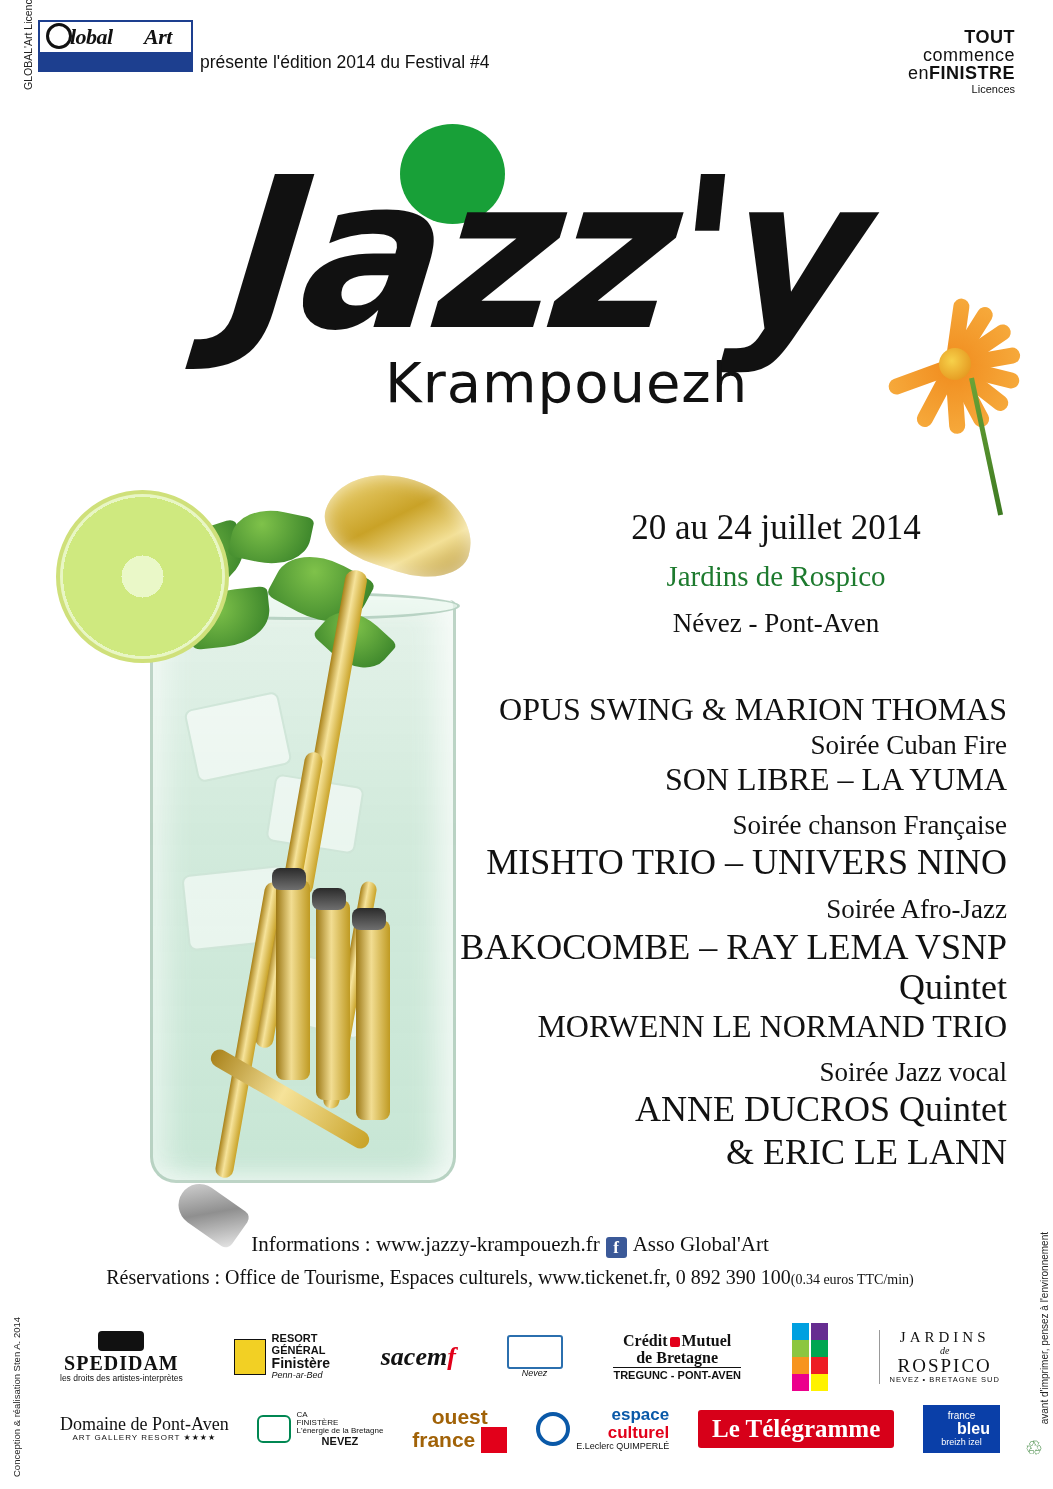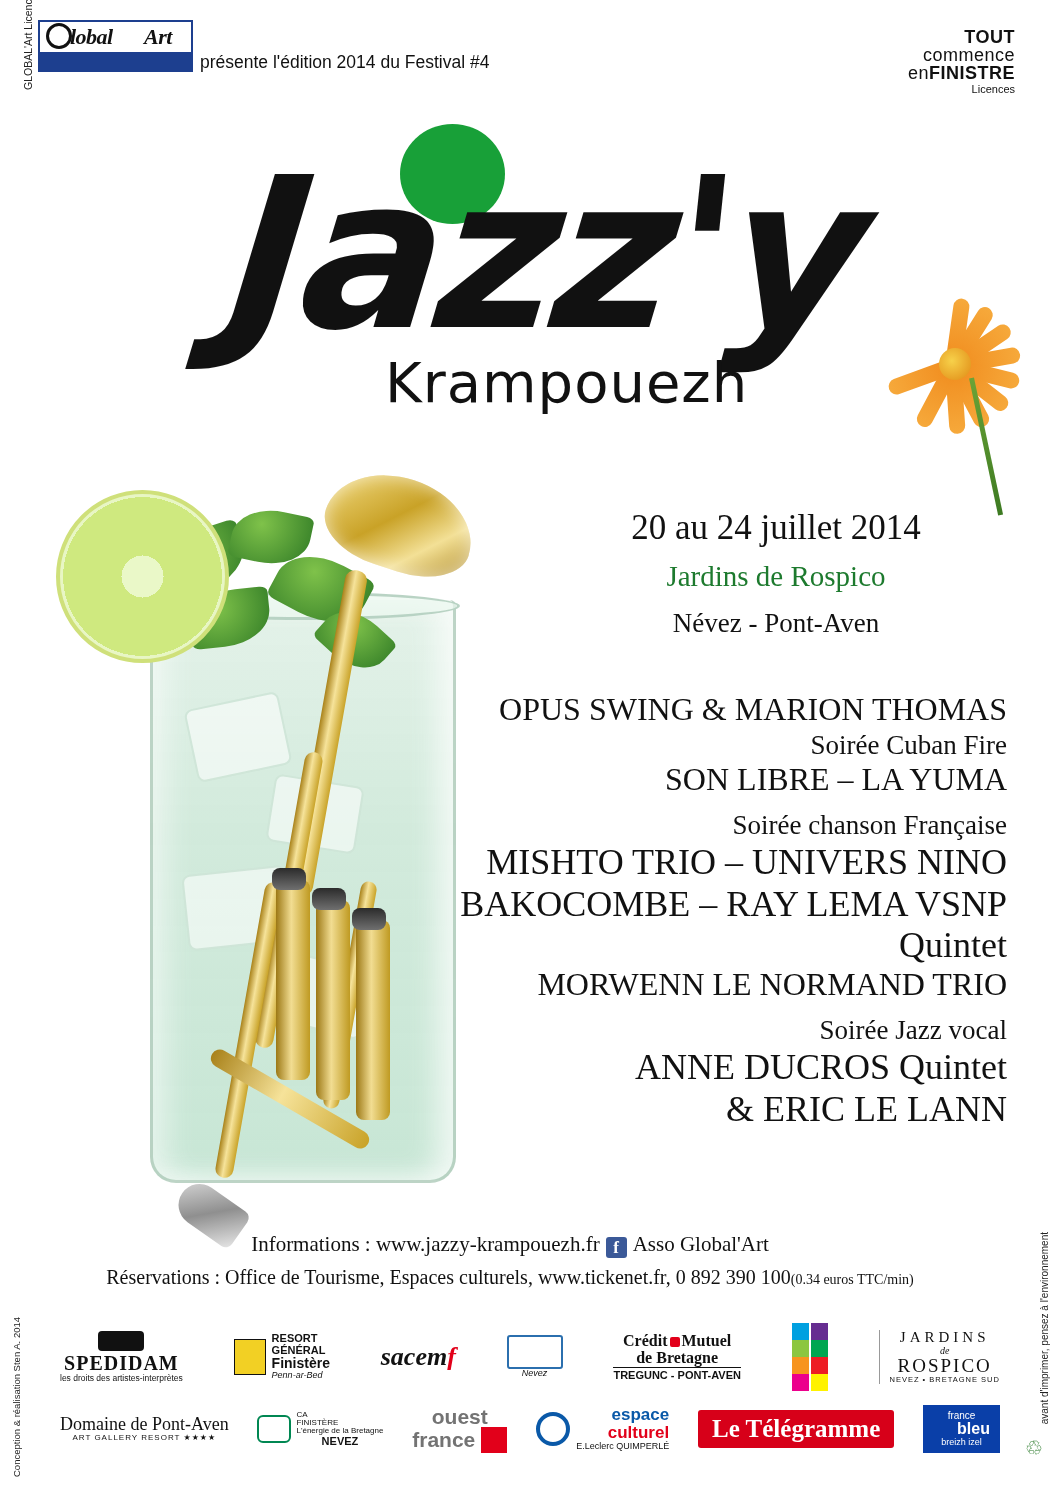--- a/index.html
+++ b/index.html
@@ -393,21 +393,21 @@
   .lg-domaine { text-align:center; }
   .lg-domaine .t1 { font-family:"Liberation Serif",serif; font-size: 18px; }
   .lg-domaine .t2 { font-size: 8px; letter-spacing: 1px; }
 
   .lg-ca { display:flex; align-items:center; gap:5px;}
   .lg-ca .bubble { width: 30px; height: 24px; background:#fff; border:2px solid #008752; border-radius: 6px;}
   .lg-ca .txt { font-size: 8px; text-align:left;}
   .lg-ca .nevez { font-size: 11px; font-weight: bold; text-align:center;}
 
   .lg-ouest { background:#fff; }
-  .lg-ouest .t1 { font-family:"Liberation Sans",sans-serif; font-weight:bold; font-size: 21px; color:#737373; line-height:1;}
+  .lg-ouest .t1 { font-family:"Liberation Sans",sans-serif; font-weight:bold; font-size: 21px; color:#a16207; line-height:1;}
   .lg-ouest .bar { display:inline-block; width:26px;height:26px;background:#e2001a; margin-left:6px; vertical-align:-6px;}
 
   .lg-espace { display:flex; align-items:center; gap:6px;}
   .lg-espace .ring { width:26px;height:26px;border:4px solid #0a59a8;border-radius:50%;}
   .lg-espace .txt { text-align:right; }
   .lg-espace .t1 { font-size:17px; font-weight:bold; color:#0a59a8;}
   .lg-espace .t2 { font-size:17px; font-weight:bold; color:#e2001a;}
   .lg-espace .t3 { font-size:9px; }
 
   .lg-tele { background:#d70019; color:#fff; padding:6px 14px; border-radius:3px;
@@ -506,20 +506,21 @@
   <div class="dates">20 au 24 juillet 2014</div>
   <div class="venue">Jardins de Rospico</div>
   <div class="city">Névez - Pont-Aven</div>
 
   <div class="lineup">
     <div class="row big">OPUS SWING &amp; MARION THOMAS</div>
     <div class="row soiree">Soirée Cuban Fire</div>
     <div class="row big">SON LIBRE – LA YUMA</div>
     <div class="row soiree spaced">Soirée chanson Française</div>
     <div class="row xbig">MISHTO TRIO – UNIVERS NINO</div>
+    <div class="row soiree spaced">Soirée Afro-Jazz</div>
     <div class="row xbig">BAKOCOMBE – RAY LEMA VSNP Quintet</div>
     <div class="row big">MORWENN LE NORMAND TRIO</div>
     <div class="row soiree spaced">Soirée Jazz vocal</div>
     <div class="row xbig">ANNE DUCROS Quintet</div>
     <div class="row xbig">&amp; ERIC LE LANN</div>
   </div>
 
   <div class="infos">
     <span>Informations : </span><span>www.jazzy-krampouezh.fr</span><span class="fb-badge">f</span><span>Asso Global'Art</span>
   </div>

